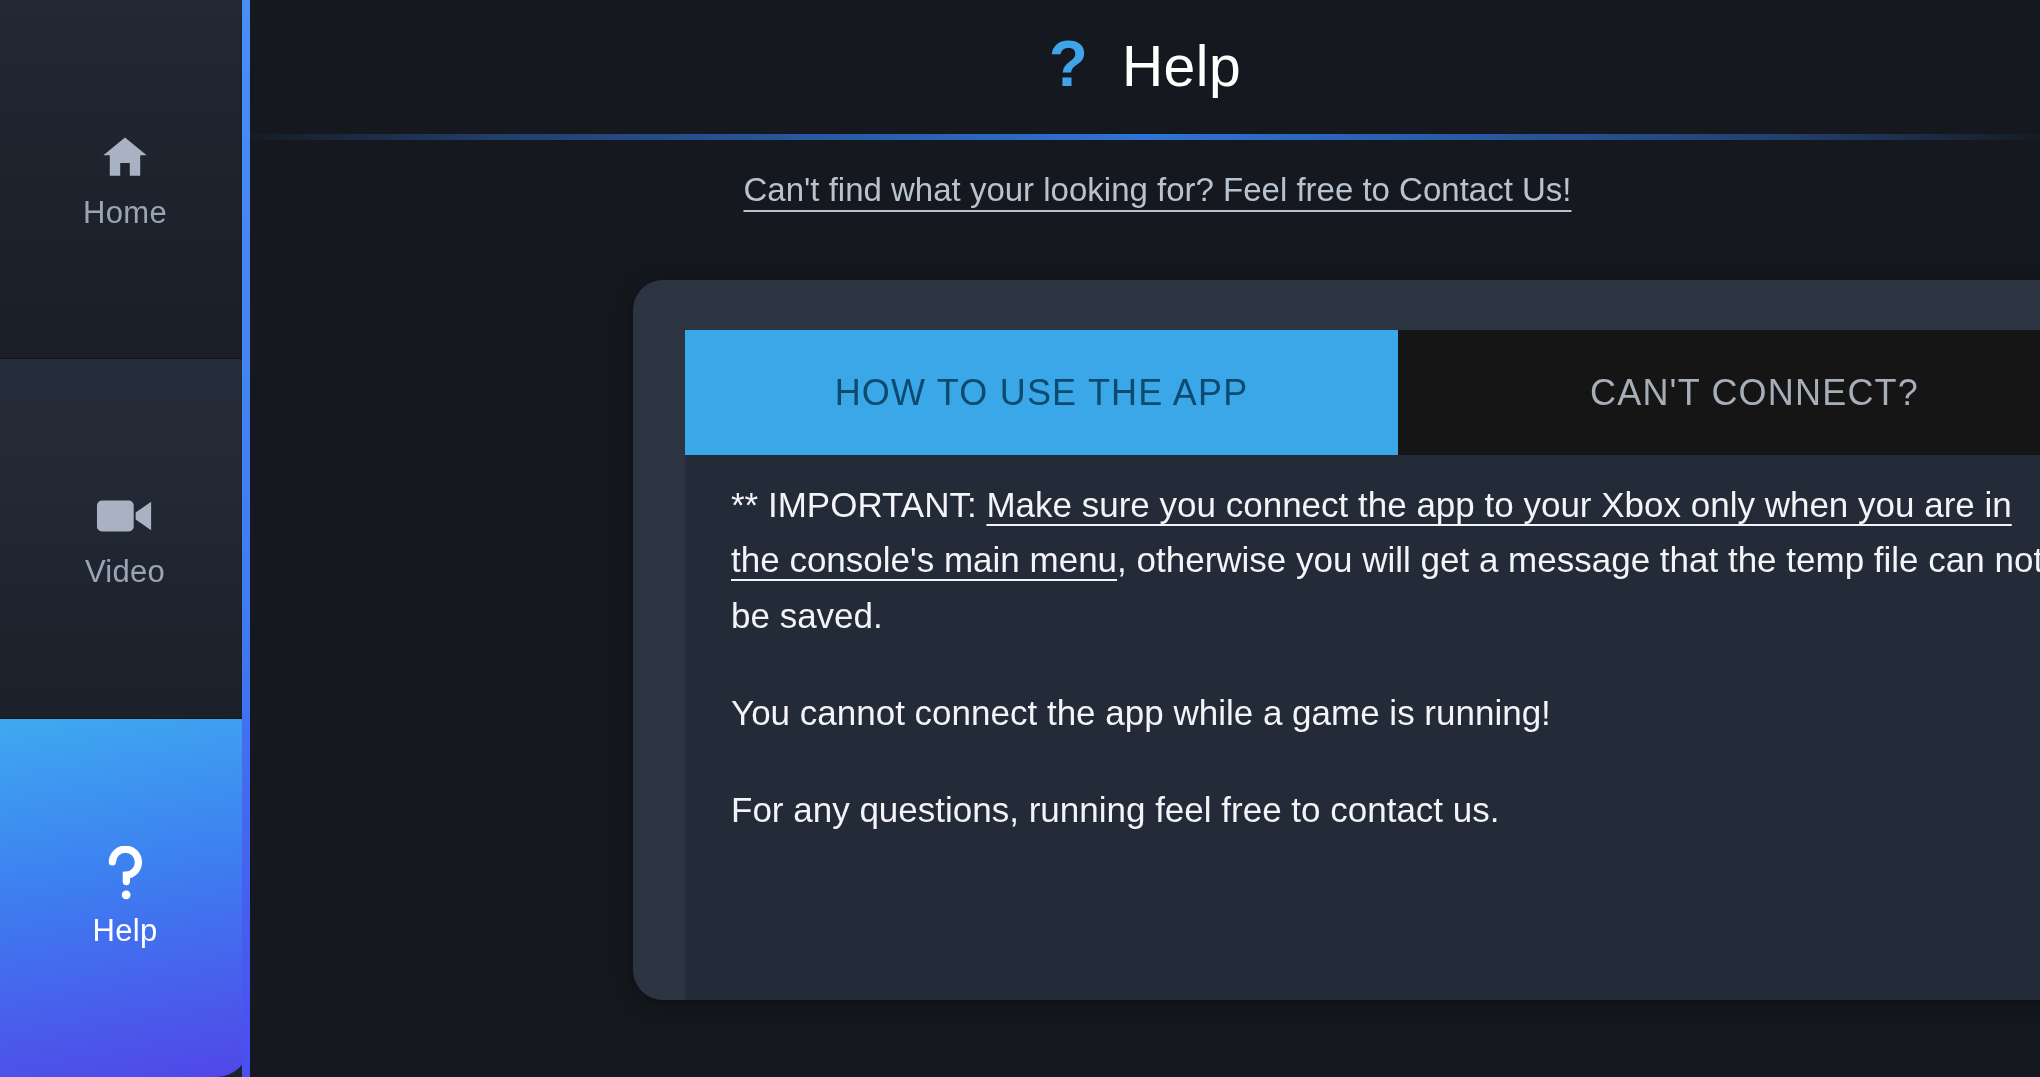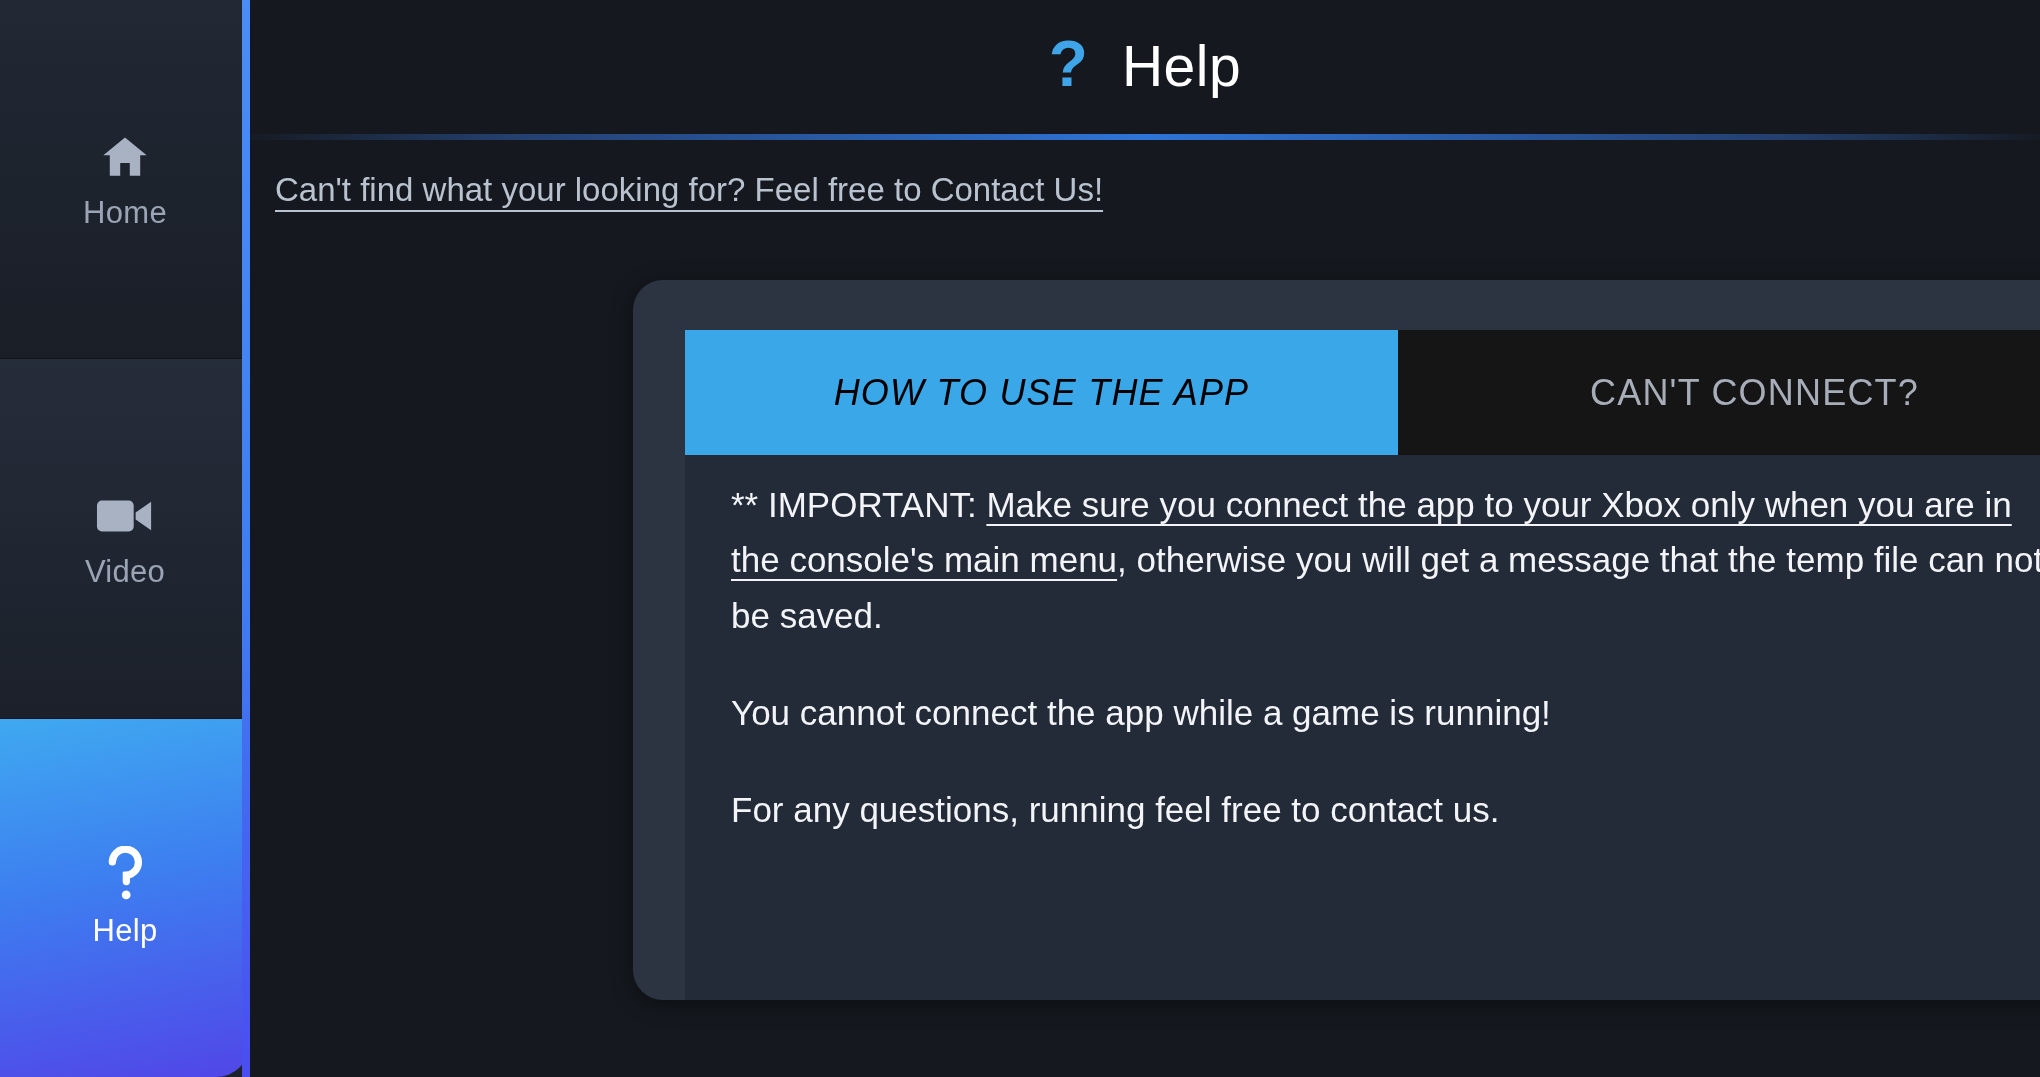--- a/index.html
+++ b/index.html
@@ -83,21 +83,21 @@
     background:linear-gradient(90deg,
        rgba(40,70,120,.05) 0%,
        rgba(46,94,172,.55) 14%,
        #2f74d8 50%,
        rgba(46,94,172,.55) 86%,
        rgba(40,70,120,.05) 100%);
   }
 
   #contact-link-wrap {
     height:100px;
-    display:flex; align-items:center; justify-content:flex-start;padding-left:25px;
+    display:flex; align-items:center; justify-content:center;padding-left:25px;
   }
   #contact-link {
     font-size:33px; color:#b9c2cf;
     text-decoration:underline;
     text-underline-offset:9px;
     text-decoration-thickness:2px;
     cursor:pointer;
     white-space:nowrap;
   }
 
@@ -121,22 +121,21 @@
   .tab {
     flex:1 1 0;
     display:flex; align-items:center; justify-content:center;
     font-size:36px; letter-spacing:1.2px;
     cursor:pointer;
     background:#151515;
     color:#a7aeb9;
   }
   .tab.active {
     background:#3aa8e8;
-    color:#000000;
-    font-style:italic;
+    color:#0c4a6e;
   }
 
   #content-area {
     position:absolute;
     left:52px; top:175px;
     width:1426px; height:545px;
     background:#232b38;
     overflow:hidden;
   }
   #content-text {

